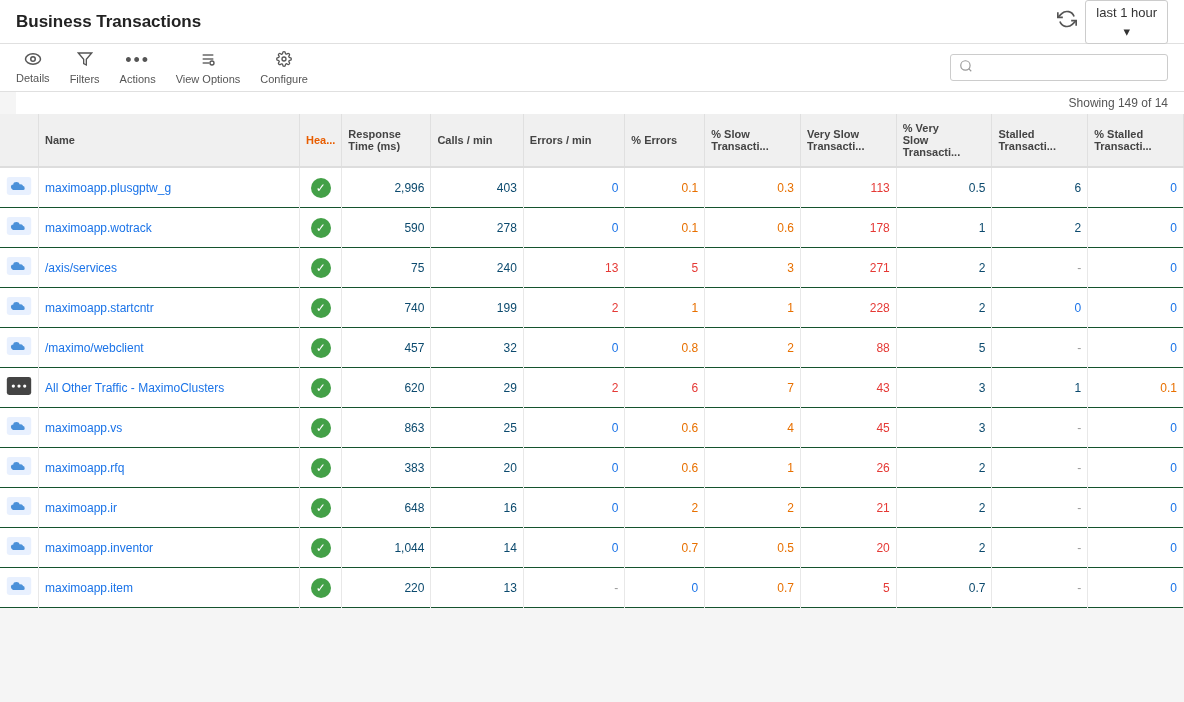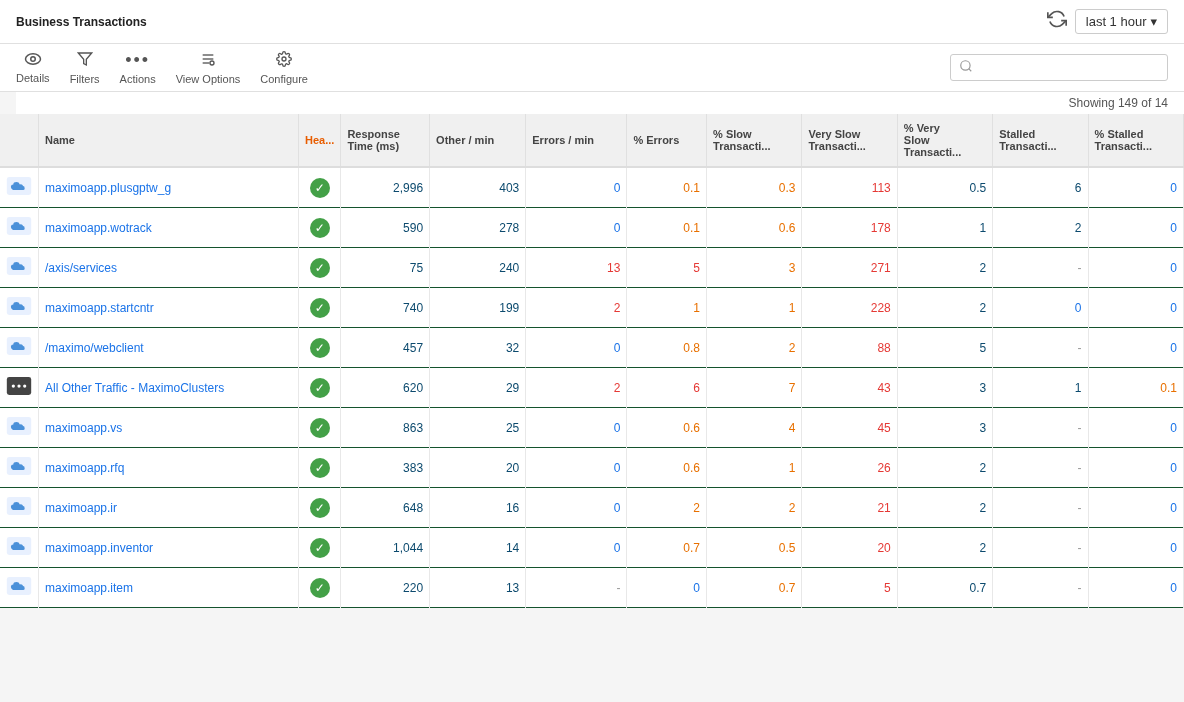--- a/index.html
+++ b/index.html
@@ -8,21 +8,21 @@
     .app-header {
       display: flex;
       align-items: center;
       justify-content: space-between;
       padding: 8px 16px;
       background: #fff;
       border-bottom: 1px solid #e0e0e0;
       height: 44px;
     }
     .app-title {
-      font-size: 12px;
+      font-size: 17px;
       font-weight: 600;
       color: #222;
     }
     .header-right {
       display: flex;
       align-items: center;
       gap: 8px;
     }
     .refresh-icon {
       cursor: pointer;
@@ -33,20 +33,21 @@
       display: flex;
       align-items: center;
       gap: 4px;
       cursor: pointer;
       font-size: 13px;
       color: #333;
       border: 1px solid #ccc;
       padding: 4px 10px;
       border-radius: 3px;
       background: #fff;
+      flex-direction: column;
     }
 
     .toolbar {
       display: flex;
       align-items: center;
       padding: 6px 16px;
       background: #fff;
       border-bottom: 1px solid #e0e0e0;
       gap: 20px;
       height: 48px;
@@ -235,21 +236,21 @@
 </div>
 
 <div class="table-container">
   <table>
     <thead>
       <tr>
         <th></th>
         <th style="text-align:left;">Name</th>
         <th style="color:#e85d00;text-align:left;">Hea...</th>
         <th>Response<br>Time (ms)</th>
-        <th>Other / min</th>
+        <th>Calls / min</th>
         <th>Errors / min</th>
         <th>% Errors</th>
         <th>% Slow<br>Transacti...</th>
         <th>Very Slow<br>Transacti...</th>
         <th>% Very<br>Slow<br>Transacti...</th>
         <th>Stalled<br>Transacti...</th>
         <th>% Stalled<br>Transacti...</th>
       </tr>
     </thead>
     <tbody id="table-body">

